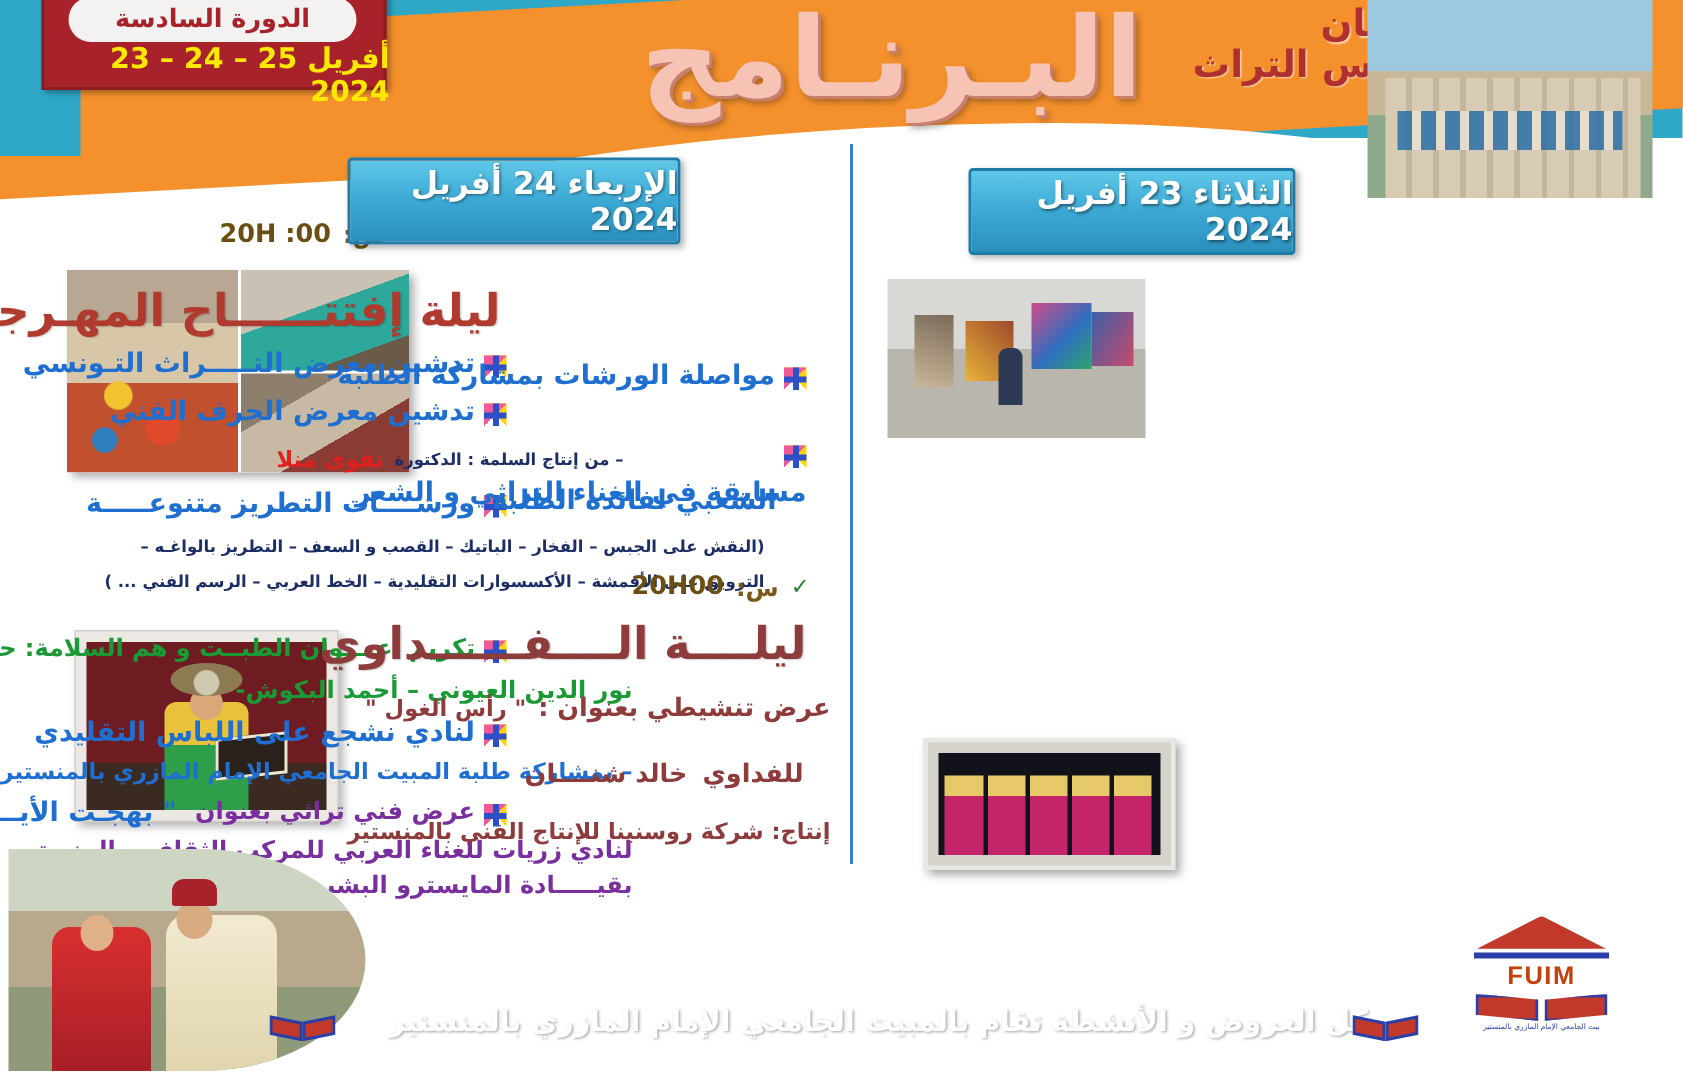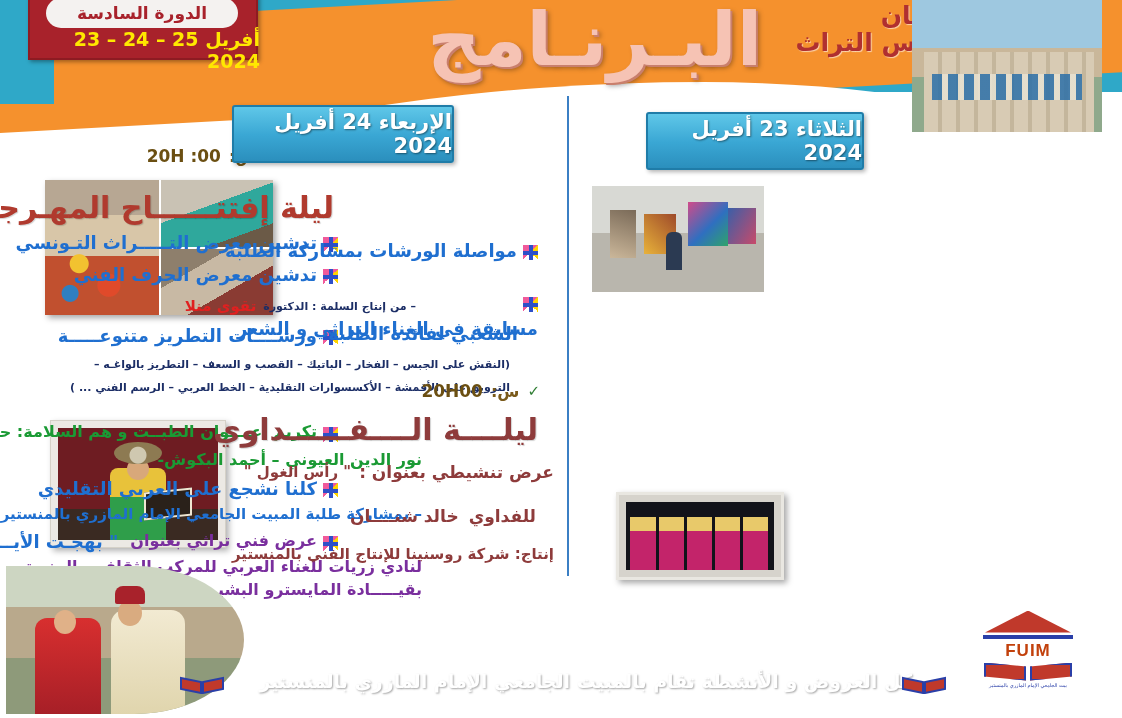--- a/index.html
+++ b/index.html
@@ -384,21 +384,21 @@
   <div class="plain t-dark" style="right:612px; top:381px;">الترويق على الأقمشة – الأكسسوارات التقليدية – الخط العربي – الرسم الفني ... )</div>
 
   <div class="bullet-line" style="right:784px; top:422px;">
     <span class="bullet-icon"></span>
     <span class="t-green">تكريم أعــــوان الطبــت و هم السلامة: حميد شاكر – هالية فويتح – جلال فريجة –</span>
   </div>
   <div class="plain t-green" style="right:700px; top:450px;">نور الدين العيوني – أحمد البكوش-</div>
 
   <div class="bullet-line" style="right:784px; top:478px;">
     <span class="bullet-icon"></span>
-    <span class="t-blue">كلنا نشجع على العربي التقليدي</span>
+    <span class="t-blue">لنادي نشجع على اللباس التقليدي</span>
   </div>
   <div class="plain t-blue-s" style="right:700px; top:505px;">– بمشاركة طلبة المبيت الجامعي الإمام المازري بالمنستير</div>
 
   <div class="photo" id="photo-troupe">
     <div class="inner">
       <div class="p" style="left:3%;"></div>
       <div class="p" style="left:22%;"></div>
       <div class="p" style="left:41%;"></div>
       <div class="p" style="left:60%;"></div>
       <div class="p" style="left:79%;"></div>

